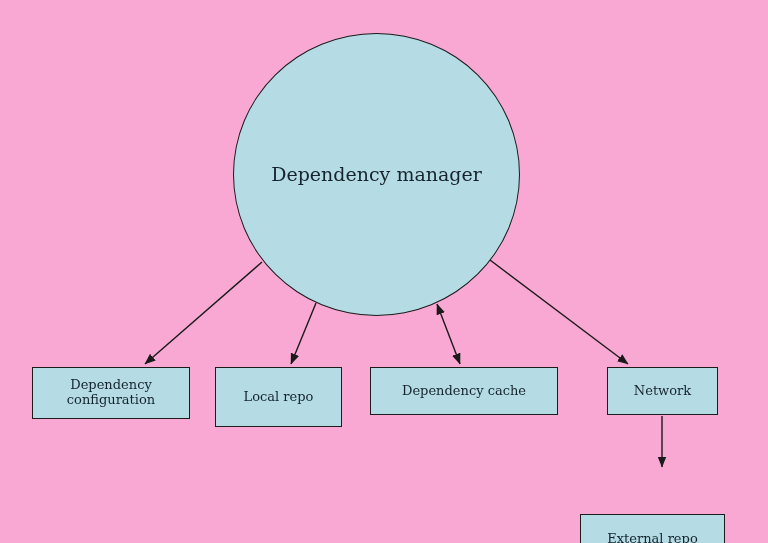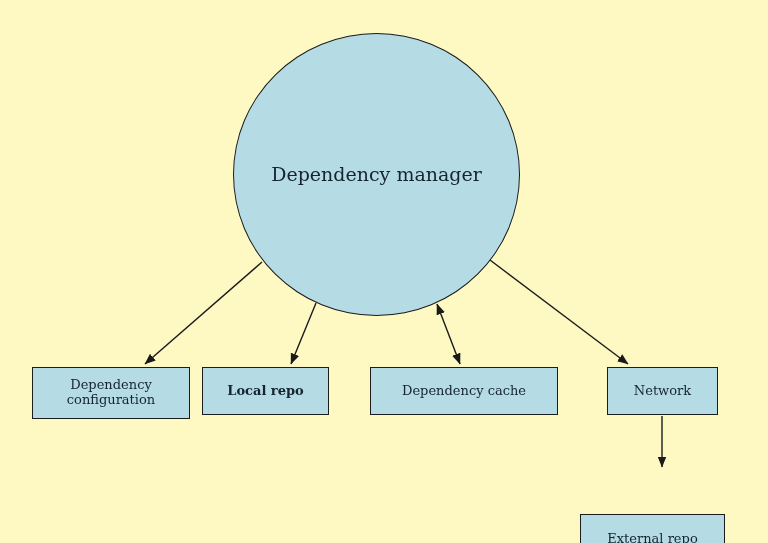--- a/index.html
+++ b/index.html
@@ -4,21 +4,21 @@
 <style>
   html, body {
     margin: 0;
     padding: 0;
     background: #ffffff;
   }
   .canvas {
     position: relative;
     width: 768px;
     height: 543px;
-    background: #fef9c3;
+    background: #f9a8d4;
     font-family: "DejaVu Serif", "Liberation Serif", serif;
     overflow: hidden;
   }
   .node {
     position: absolute;
     background: #b5dbe4;
     border: 1.5px solid #1c1c1c;
     color: #15242e;
     display: flex;
     align-items: center;
@@ -31,21 +31,21 @@
   }
   .ellipse {
     border-radius: 50%;
     left: 233px;
     top: 33px;
     width: 287px;
     height: 283px;
     font-size: 19px;
   }
   .box-dep-config  { left: 32px;  top: 367px; width: 158px; height: 52px; }
-  .box-local-repo  { left: 202px; top: 367px; width: 127px; height: 48px; font-weight: bold; }
+  .box-local-repo  { left: 215px; top: 367px; width: 127px; height: 60px; }
   .box-dep-cache   { left: 370px; top: 367px; width: 188px; height: 48px; }
   .box-network     { left: 607px; top: 367px; width: 111px; height: 48px; text-align: center; }
   .box-ext-repo    { left: 580px; top: 470px; width: 145px; height: 50px; margin-top: 44px; }
   .edges {
     position: absolute;
     left: 0;
     top: 0;
     pointer-events: none;
   }
   .edges line {

